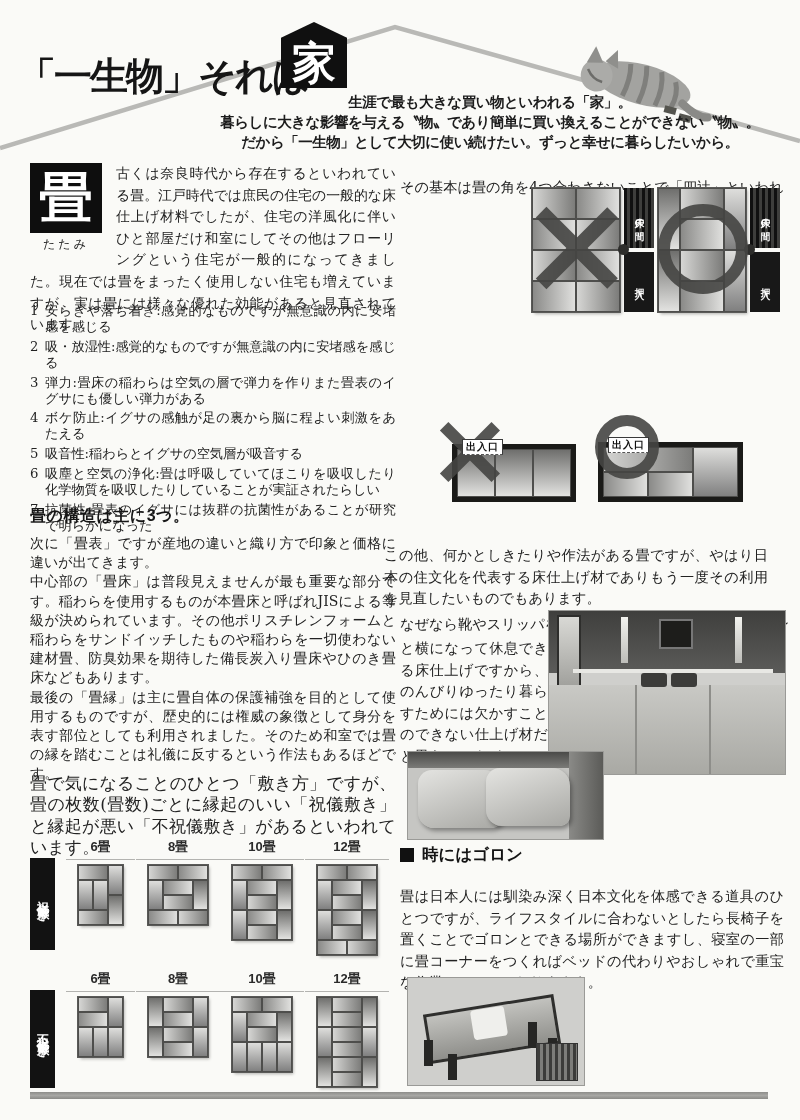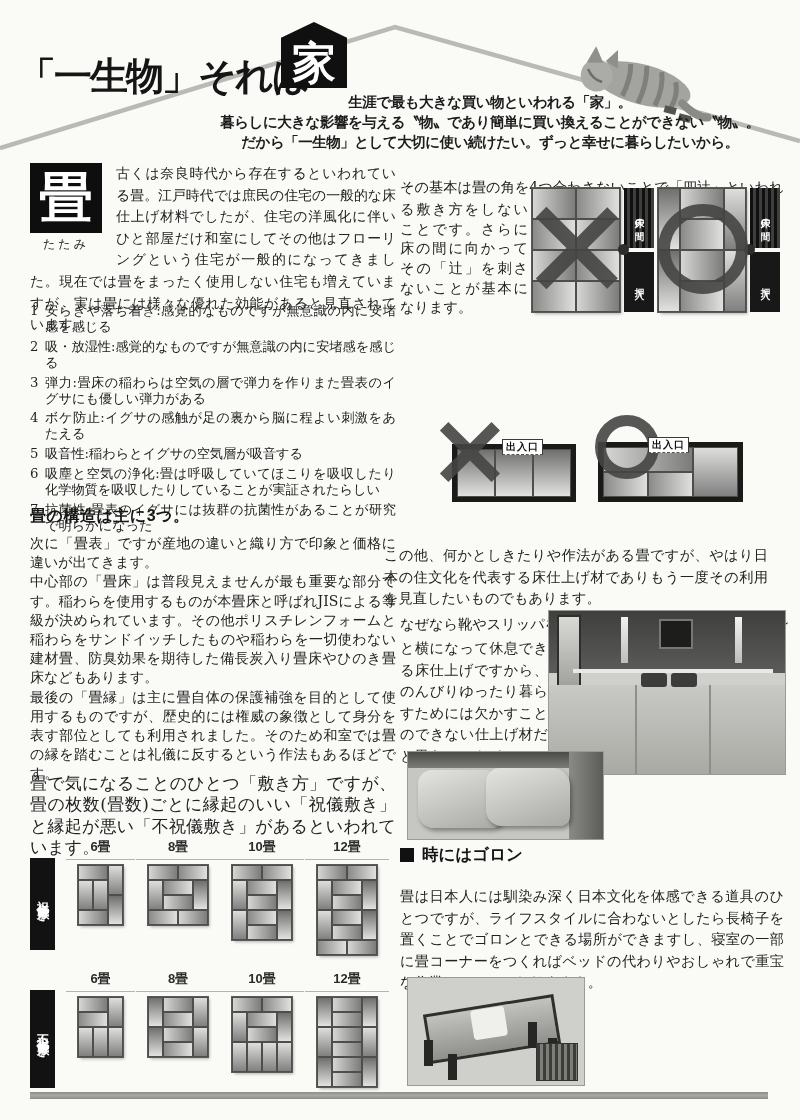--- a/index.html
+++ b/index.html
@@ -77,21 +77,21 @@
   .marko{position:absolute;z-index:5;opacity:.9;border:12px solid #454543;border-radius:50%;box-sizing:border-box;}
   .xo .markx{left:2px;top:14px;width:86px;height:92px;}
   .xo .marko{left:0px;top:16px;width:90px;height:90px;}
 
   
   .deiri{border:5px solid #1a1a18;background:#fff;}
   .deiri-1{left:452px;top:444px;} .deiri-2{left:598px;top:442px;}
   .deiri .mats{box-shadow:none;outline:none;}
   .deiri-label{position:absolute;z-index:6;top:-10px;left:5px;background:#fff;border:1px solid #3a3a3a;
      border-bottom:1px dashed #555;font-family:"Liberation Sans",sans-serif;font-size:10px;
-     font-weight:700;letter-spacing:1px;padding:0 3px;color:#111;margin-left:40px;}
+     font-weight:700;letter-spacing:1px;padding:0 3px;color:#111;}
   .deiri .markx{left:-18px;top:-28px;width:62px;height:62px;}
   .deiri .markx::before,.deiri .markx::after{height:12px;}
   .deiri .marko{left:-8px;top:-32px;width:64px;height:64px;border-width:11px;}
 
   
   .shikirow{left:30px;top:838px;width:366px;height:125px;}
   .shikirow2{top:970px;}
   .rowbar{position:absolute;left:0;width:25px;background:#121212;display:flex;
      align-items:center;justify-content:center;}
   .bar1{top:20px;height:92px;} .bar2{top:20px;height:98px;}
@@ -205,21 +205,20 @@
   <div class="abs structure">
     <div class="h-bold">畳の構造は主に3つ。</div>
     <p class="body-p" style="margin:0">次に「畳表」ですが産地の違いと織り方で印象と価格に違いが出てきます。</p>
     <p class="body-p" style="margin:0">中心部の「畳床」は普段見えませんが最も重要な部分です。稲わらを使用するものが本畳床と呼ばれJISによる等級が決められています。その他ポリスチレンフォームと稲わらをサンドイッチしたものや稲わらを一切使わない建材畳、防臭効果を期待した備長炭入り畳床やひのき畳床などもあります。</p>
     <p class="body-p" style="margin:0">最後の「畳縁」は主に畳自体の保護補強を目的として使用するものですが、歴史的には権威の象徴として身分を表す部位としても利用されました。そのため和室では畳の縁を踏むことは礼儀に反するという作法もあるほどです。</p>
   </div>
 
   <p class="abs body-p p-shiki">畳で気になることのひとつ「敷き方」ですが、畳の枚数(畳数)ごとに縁起のいい「祝儀敷き」と縁起が悪い「不祝儀敷き」があるといわれています。</p>
 
   <p class="abs rp p-yotsu-wide">その基本は畳の角を4つ合わさないことで「四辻」といわれ</p>
-  <p class="abs rp p-yotsu-narrow">る敷き方をしないことです。さらに床の間に向かってその「辻」を刺さないことが基本になります。</p>
 
   <div class="abs xo xo-1">
     <div class="mats" style="width: 88px; height: 124px;">
         <div class="mat mh0" style="left: 0px; top: 0px; width: 44px; height: 31px;"></div>
         <div class="mat mh1" style="left: 44px; top: 0px; width: 44px; height: 31px;"></div>
         <div class="mat mh1" style="left: 0px; top: 31px; width: 44px; height: 31px;"></div>
         <div class="mat mh0" style="left: 44px; top: 31px; width: 44px; height: 31px;"></div>
         <div class="mat mh0" style="left: 0px; top: 62px; width: 44px; height: 31px;"></div>
         <div class="mat mh1" style="left: 44px; top: 62px; width: 44px; height: 31px;"></div>
         <div class="mat mh1" style="left: 0px; top: 93px; width: 44px; height: 31px;"></div>

